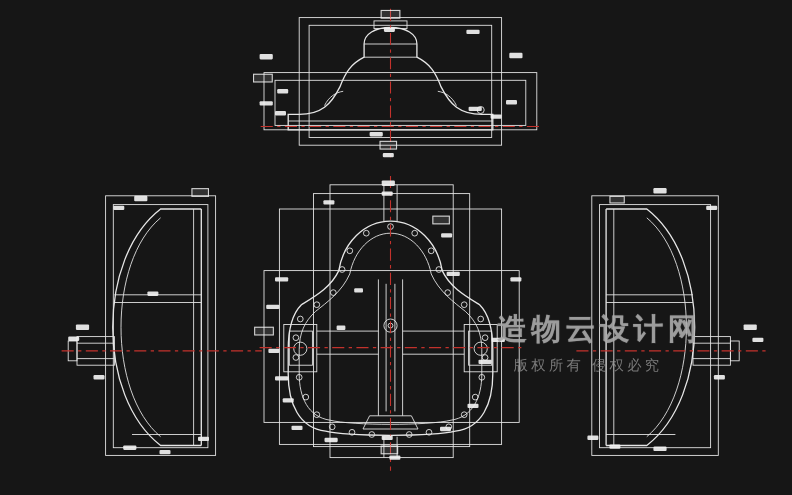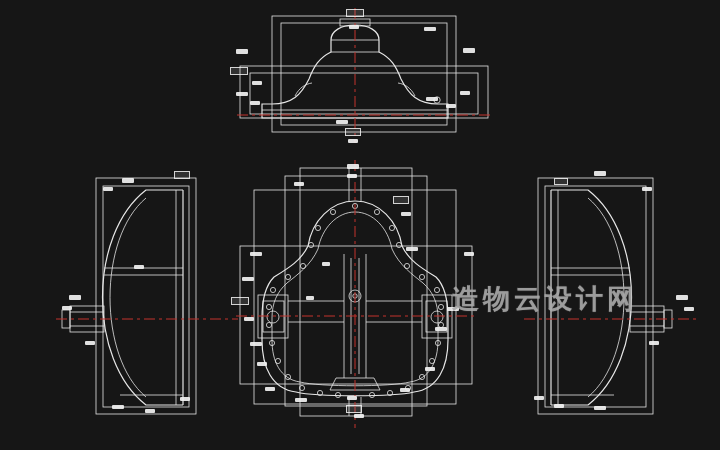--- a/index.html
+++ b/index.html
@@ -222,15 +222,16 @@
       <div class="marker blob" style="left: 676px; top: 295px; width: 12px; height: 5px;"></div>
       <div class="marker blob" style="left: 684px; top: 307px; width: 10px; height: 4px;"></div>
       <div class="marker blob" style="left: 649px; top: 341px; width: 10px; height: 4px;"></div>
       <div class="marker blob" style="left: 594px; top: 406px; width: 12px; height: 4px;"></div>
       <div class="marker blob" style="left: 554px; top: 404px; width: 10px; height: 4px;"></div>
       <div class="marker blob" style="left: 534px; top: 396px; width: 10px; height: 4px;"></div>
     </div>
 
   <div class="watermark">
     <div class="wm1">造物云设计网</div>
+    <div class="wm2">版权所有 侵权必究</div>
   </div>
 
 </div>
 
 </body></html>

